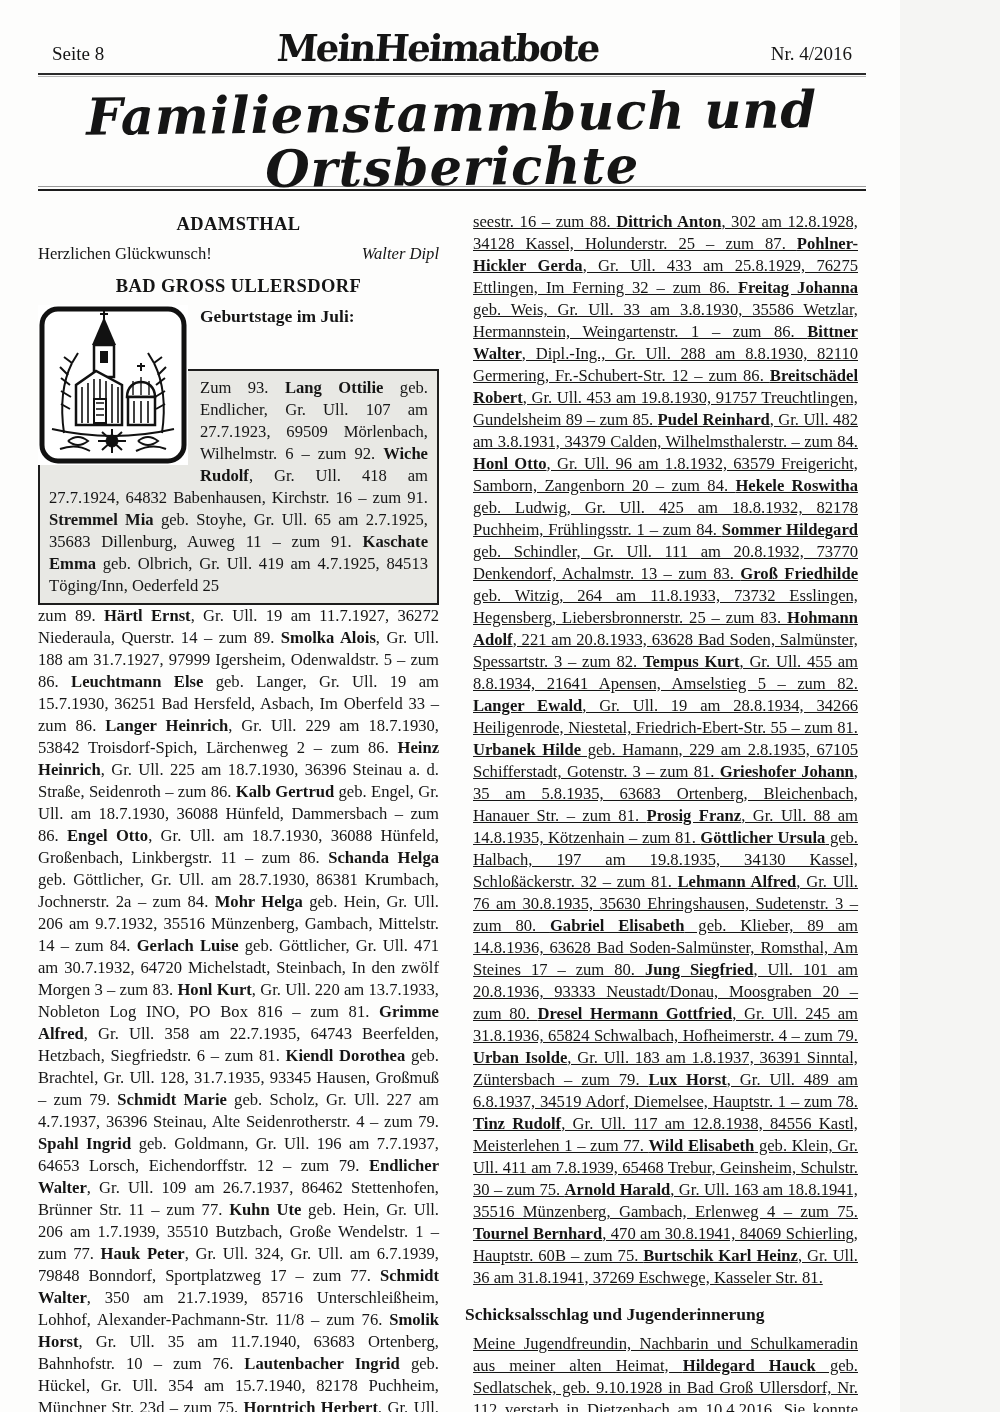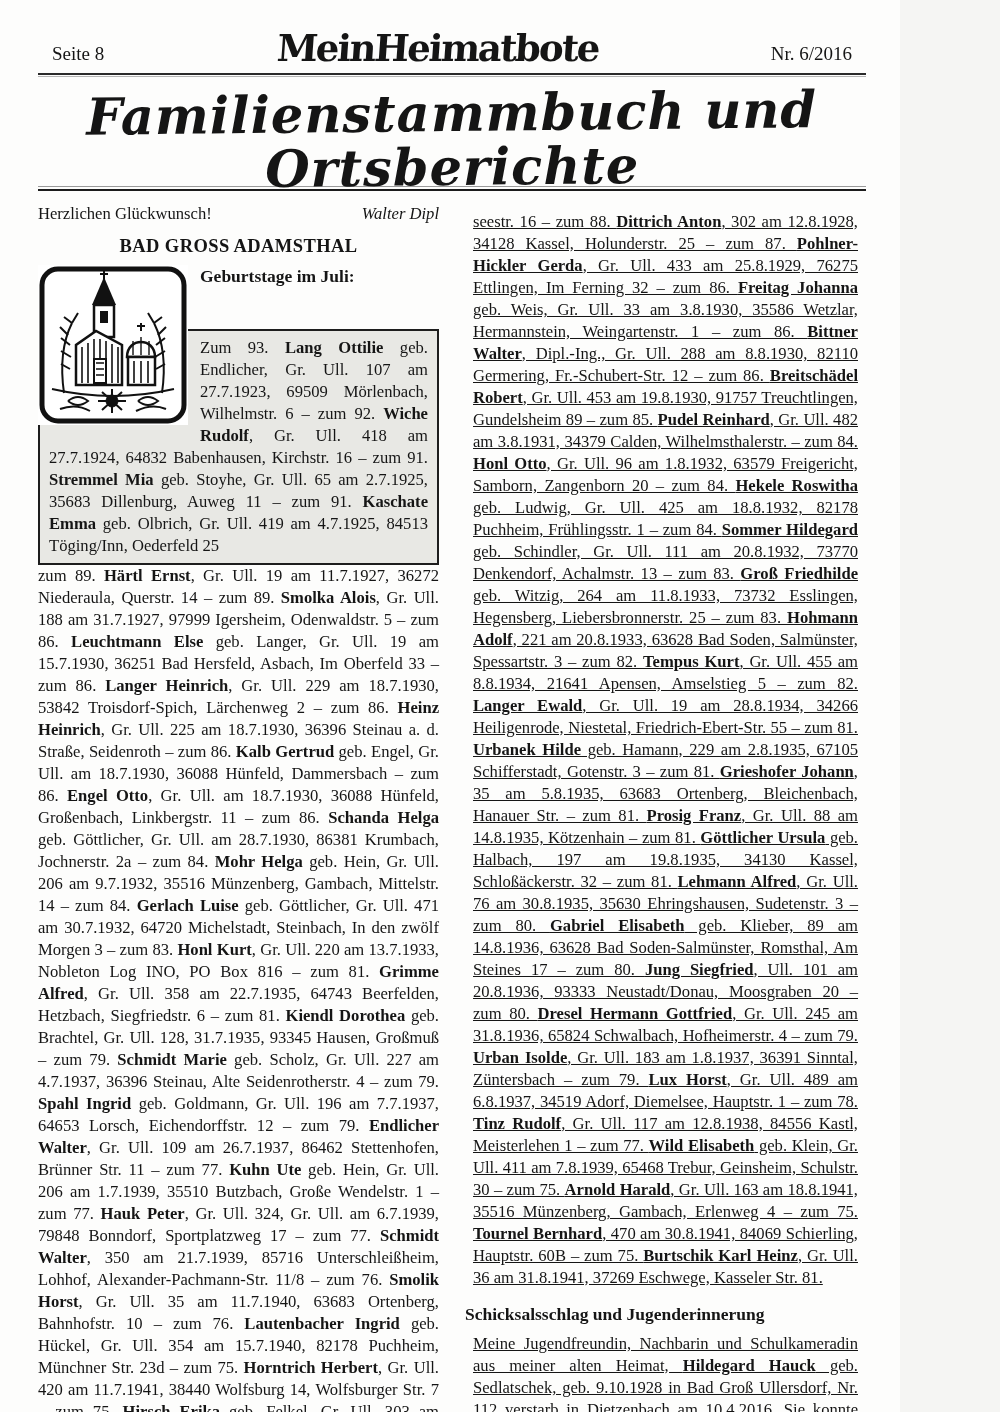--- a/index.html
+++ b/index.html
@@ -31,36 +31,37 @@
   p.np{margin:8px;text-decoration:underline;}
 </style>
 </head>
 <body>
 
 <div class="page">
 
   <header class="masthead-row">
     <span class="page-num">Seite 8</span>
     <span class="masthead">MeinHeimatbote</span>
-    <span class="issue">Nr. 6/2016</span>
+    <span class="issue">Nr. 4/2016</span>
   </header>
   <div class="rule-top"></div>
 
   <div class="script-title">Familienstammbuch und Ortsberichte</div>
   <div class="rule-title"></div>
 
   <main class="columns">
 
     <section class="col col-left">
+      <h2 class="center-head">ADAMSTHAL</h2>
       <div class="sig-row">
         <span>Herzlichen Glückwunsch!</span>
         <span class="it">Walter Dipl</span>
       </div>
 
-      <h2 class="center-head">BAD GROSS ADAMSTHAL</h2>
+      <h2 class="center-head">BAD GROSS ULLERSDORF</h2>
 
       <div class="juli-wrap">
         <div class="church">
           <svg viewBox="0 0 150 160" xmlns="http://www.w3.org/2000/svg" aria-hidden="true">
             <rect x="4" y="4" width="142" height="152" rx="16" fill="#ffffff" stroke="#111" stroke-width="5"></rect>
 
             <g stroke="#111" stroke-width="2" fill="none">
               <path d="M26,128 C22,100 24,78 34,58"></path>
               <path d="M30,70 l-8,-8 M32,80 l-9,-7 M33,92 l-10,-6 M32,104 l-9,-5"></path>
               <path d="M34,58 l6,-10 M34,58 l-8,-6"></path>

